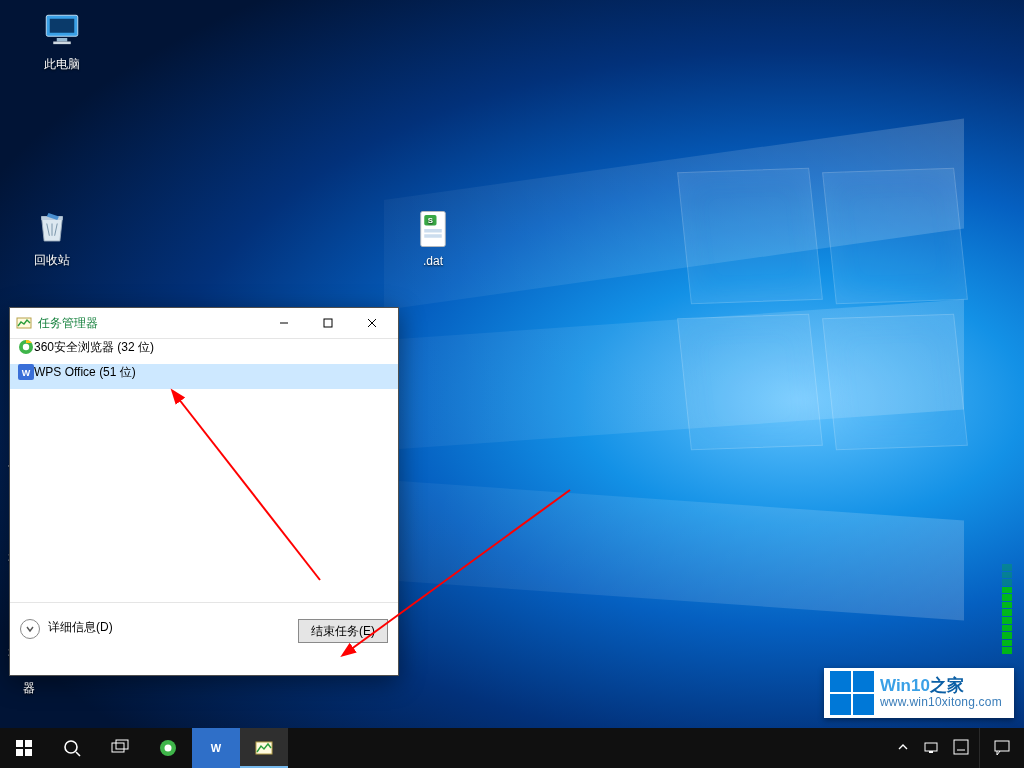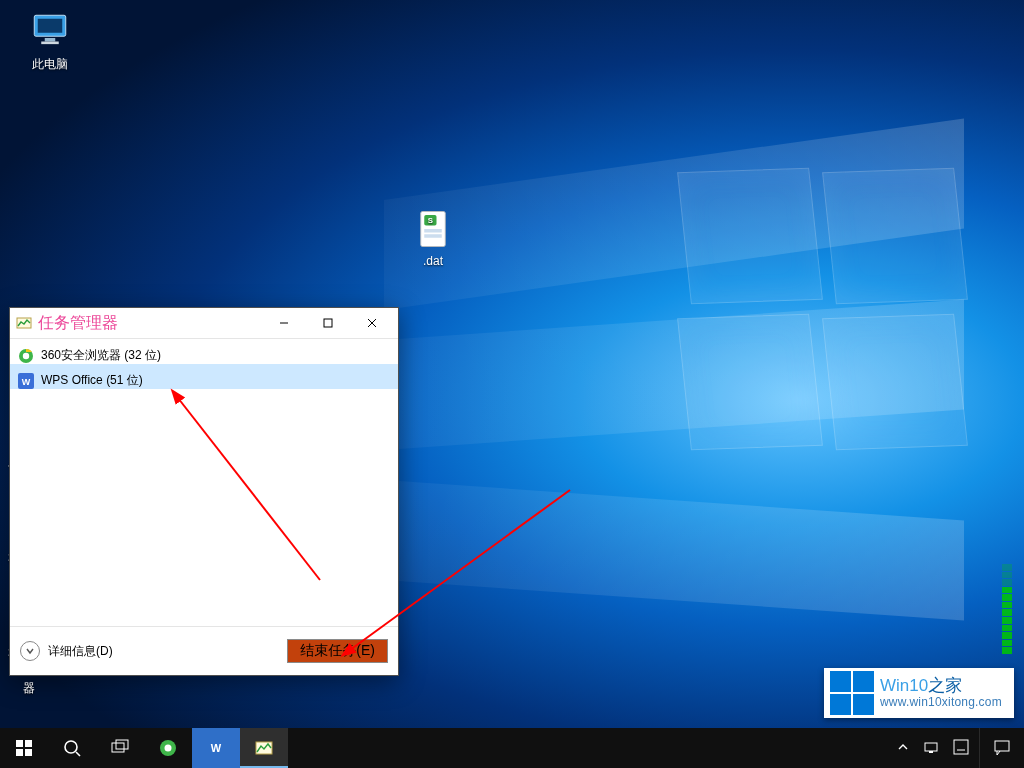--- a/index.html
+++ b/index.html
@@ -16,42 +16,42 @@
 .r2{left:0;top:300px;width:580px;height:110px;transform:skewY(-4deg)}
 .r3{left:0;top:440px;width:580px;height:100px;transform:skewY(4deg)}
 
 
 .dicon{position:absolute;width:76px;text-align:center;color:#fff;font-size:12px;text-shadow:0 1px 2px rgba(0,0,0,.8);cursor:default}
 .dicon .ico{width:42px;height:42px;margin:0 auto 4px;display:flex;align-items:center;justify-content:center}
 .dicon .lbl{display:block}
 
 
 .tm{position:absolute;left:9px;top:307px;width:388px;height:367px;background:#fff;border:1px solid #4f4f4f;box-shadow:0 6px 24px rgba(0,0,0,.45);display:flex;flex-direction:column}
-.tm-title{height:30px;display:flex;align-items:center;padding:0 4px 0 6px;font-size:16px;color:#ec4899}
+.tm-title{height:30px;display:flex;align-items:center;padding:0 4px 0 6px;font-size:12px;color:#15803d}
 .tm-title .tico{width:16px;height:16px;margin-right:6px}
 .tm-title .sp{flex:1}
 .tm-title .wbtn{width:44px;height:28px;display:flex;align-items:center;justify-content:center;font-family:Arial}
 .tm-list{flex:1;border-top:1px solid #e5e5e5;overflow:auto}
-.tm-item{display:flex;align-items:flex-end;height:25px;padding:0 8px;font-size:12px;color:#000;gap:7px}
+.tm-item{display:flex;align-items:flex-start;height:25px;padding:0 8px;font-size:12px;color:#000;}
 .tm-item.sel{background:#cde8ff}
 .tm-item .appico{width:16px;height:16px;flex:0 0 16px}
-.tm-foot{height:40px;border-top:1px solid #e5e5e5;display:flex;align-items:center;padding:4px 10px;font-size:12px;color:#000}
+.tm-foot{height:40px;border-top:1px solid #e5e5e5;display:flex;padding:16px 10px;font-size:12px;color:#000}
 .tm-foot .chev{width:18px;height:18px;border:1px solid #888;border-radius:50%;display:flex;align-items:center;justify-content:center;margin-right:8px;font-size:11px}
 .tm-foot .sp{flex:1}
-.tm-foot .endbtn{height:24px;padding:0 12px;border:1px solid #8a8a8a;background:#c2410c;font-size:14px;cursor:default}
+.tm-foot .endbtn{height:24px;padding:0 12px;border:1px solid #8a8a8a;background:#e5e5e5;font-size:12px;cursor:default}
 
 
 .arrow{position:absolute;pointer-events:none}
 
 
 .wm{position:absolute;right:10px;bottom:50px;width:190px;height:50px;background:#fff;display:flex;align-items:center;box-shadow:0 2px 6px rgba(0,0,0,.4)}
 .wm .logo{width:44px;height:44px;margin:0 6px;display:grid;grid-template-columns:1fr 1fr;grid-template-rows:1fr 1fr;gap:2px}
 .wm .logo div{background:#0078d7}
 .wm .txt{line-height:1.1}
-.wm .txt .t1{font-size:17px;font-weight:normal;color:#0b5fa5}
+.wm .txt .t1{font-size:17px;font-weight:bold;color:#0b5fa5}
 .wm .txt .t1 span{color:#3aa0e6}
 .wm .txt .t2{font-size:12px;color:#3a7db9;letter-spacing:.2px}
 
 
 .vol{position:absolute;right:12px;bottom:114px;width:10px;height:90px;display:flex;flex-direction:column;gap:1px}
 .vol div{flex:1;background:#00c800;opacity:.85}
 .vol div.dim{opacity:.25}
 
 
 .taskbar{position:absolute;left:0;bottom:0;width:100%;height:40px;background:#101010;display:flex;align-items:stretch;color:#fff}
@@ -76,33 +76,44 @@
   <div class="beams">
     <div class="ray r1"></div>
       <div class="ray r2"></div>
       <div class="ray r3"></div>
     <div class="pane p1"></div>
       <div class="pane p2"></div>
       <div class="pane p3"></div>
       <div class="pane p4"></div>
   </div>
 
-  <div class="dicon" style="left:12px;top:10px">
+  <div class="dicon" style="left:24px;top:10px">
     <div class="ico">
       <svg viewBox="0 0 48 48">
           <rect x="6" y="6" width="36" height="24" rx="2" fill="#3aa0e6" stroke="#cfeaff"></rect>
           <rect x="10" y="10" width="28" height="16" fill="#0a3a6a"></rect>
           <rect x="18" y="32" width="12" height="4" fill="#98b8d0"></rect>
           <rect x="14" y="36" width="20" height="3" fill="#cfd8e0"></rect>
         </svg>
     </div>
     <span class="lbl">此电脑</span>
   </div>
 
 
+  <div class="dicon" style="left:14px;top:206px">
+    <div class="ico">
+      <svg viewBox="0 0 48 48">
+          <path d="M12 12h24l-3 28h-18z" fill="#dce8f0" stroke="#9ab" stroke-width="1"></path>
+          <path d="M12 12h24v4h-24z" fill="#bcd"></path>
+          <path d="M18 20l3 14M24 20v14M30 20l-3 14" stroke="#6b8aa0" fill="none"></path>
+          <path d="M20 8l12 4-2 4-12-4z" fill="#4a8fd0"></path>
+        </svg>
+    </div>
+    <span class="lbl">回收站</span>
+  </div>
 
   <div class="dicon" style="left:395px;top:208px">
     <div class="ico">
       <svg viewBox="0 0 48 48">
           <rect x="10" y="4" width="28" height="40" rx="2" fill="#fff" stroke="#bbb"></rect>
           <rect x="14" y="8" width="14" height="12" rx="2" fill="#39a845"></rect>
           <text x="21" y="17" font-size="9" fill="#fff" font-weight="bold" text-anchor="middle">S</text>
           <rect x="14" y="24" width="20" height="4" fill="#cde"></rect>
           <rect x="14" y="30" width="20" height="4" fill="#cde"></rect>
         </svg>

